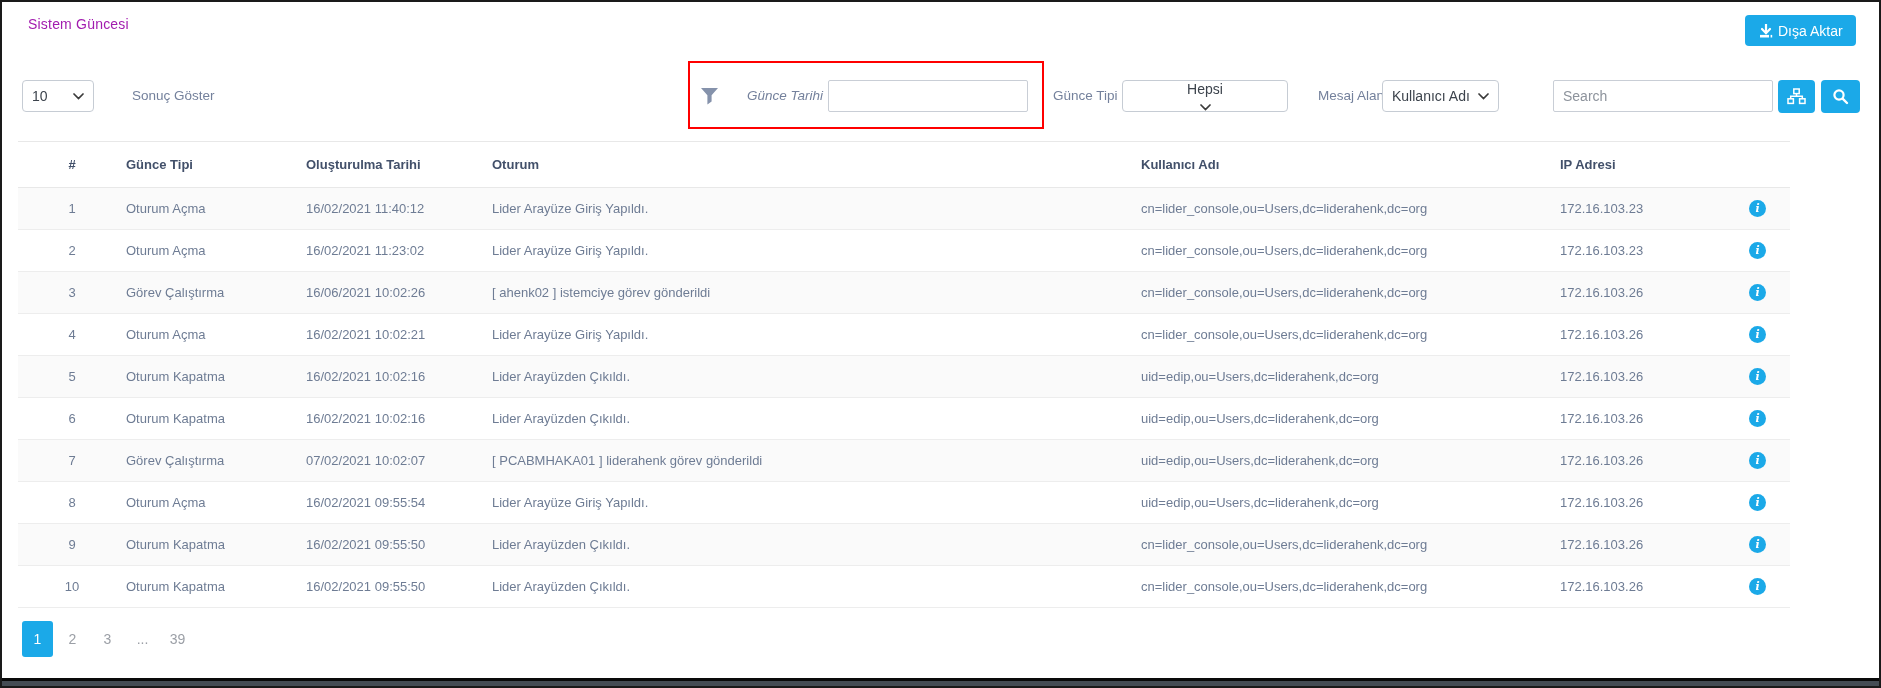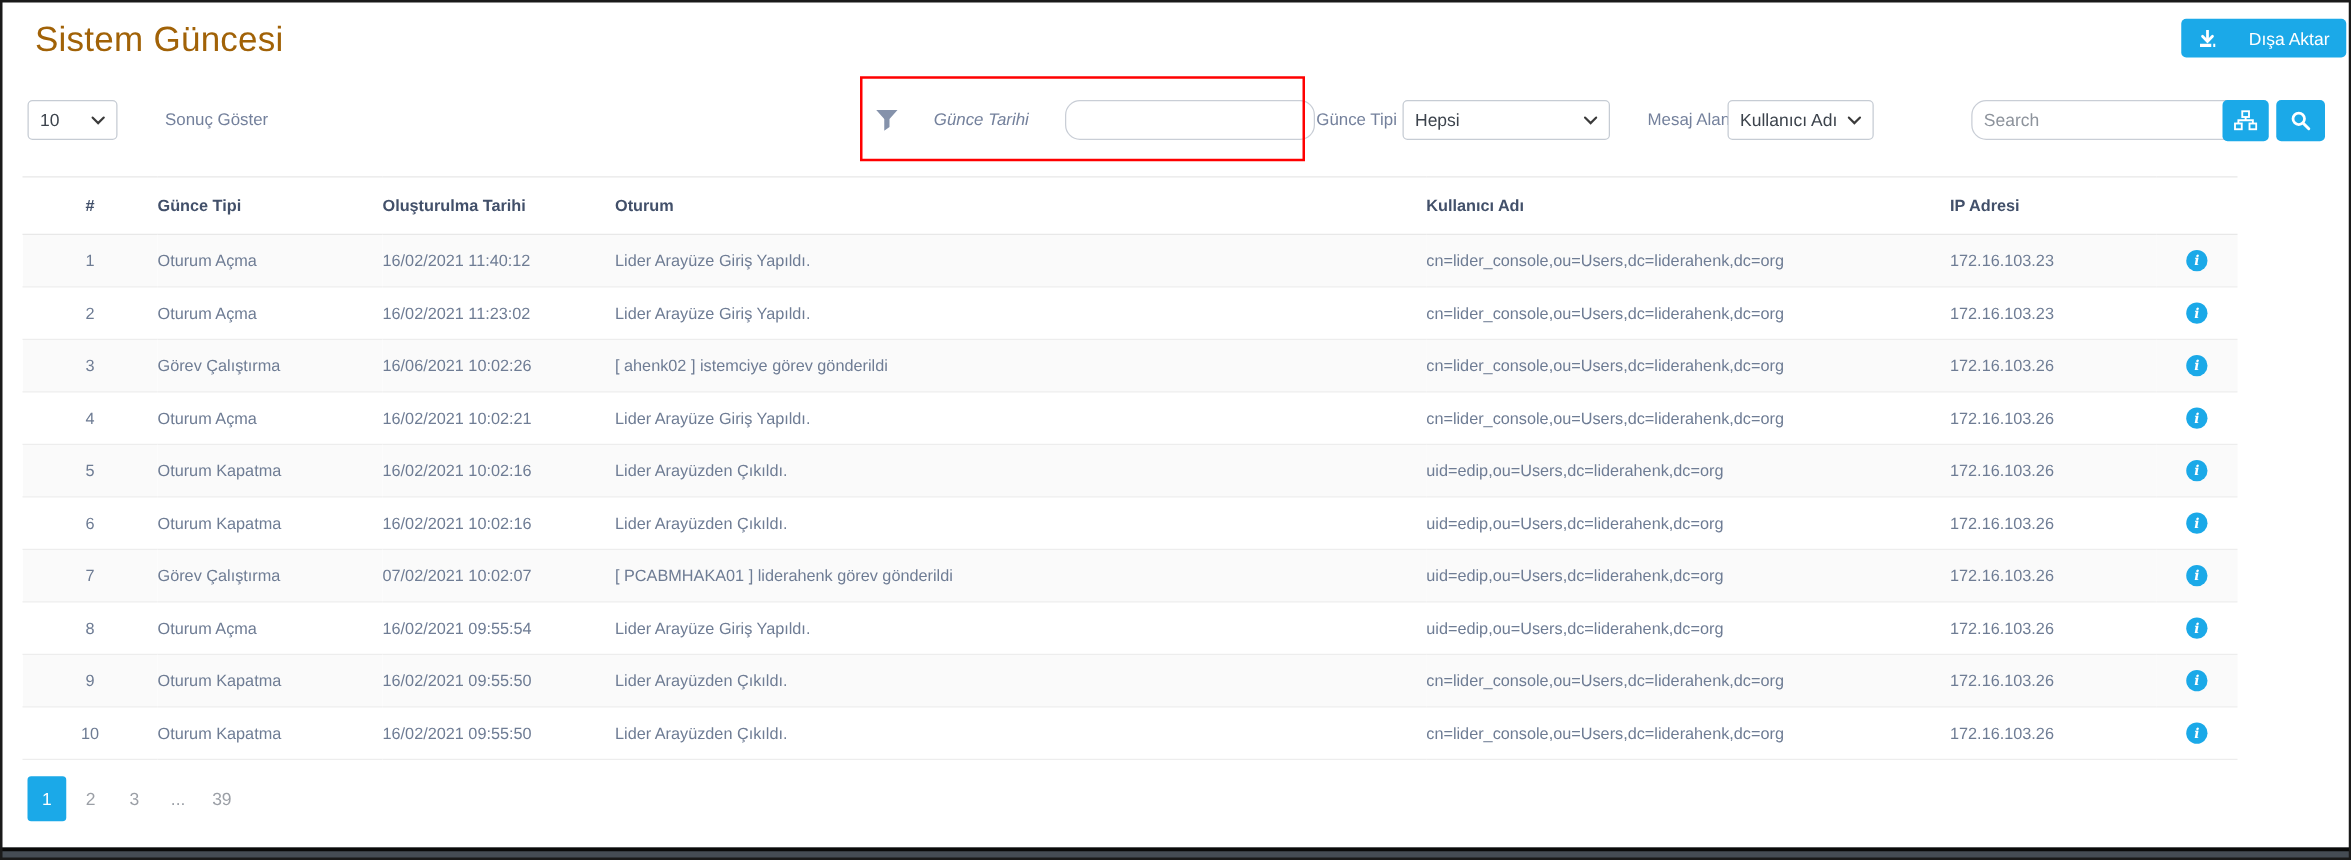--- a/index.html
+++ b/index.html
@@ -12,52 +12,52 @@
   }
   #frame {
     position: absolute; inset: 0;
     border: 2px solid #1a1a1a;
     pointer-events: none;
     z-index: 50;
   }
   
   .page-title {
     position: absolute; left: 28px; top: 16px;
-    font-size: 28px; color: #a16207; font-weight: 400;
+    font-size: 14px; color: #a21caf; font-weight: 400;
     letter-spacing: .2px;
   }
   .export-btn {
     position: absolute; left: 1745px; top: 15px; height: 31px;
-    display: flex; align-items: center; gap: 25px;
+    display: flex; align-items: center; gap: 4px;
     padding: 0 13px;
     background: var(--accent); color: #fff;
     border: none; border-radius: 4px;
     font-size: 14px; font-family: inherit; cursor: pointer;
   }
   
   .tb-label {
     position: absolute; top: 80px; height: 32px; line-height: 32px;
     font-size: 13.5px; color: #74819c; white-space: nowrap;
   }
   .tb-input {
     position: absolute; top: 80px; height: 32px;
-    border: 1px solid #c9ced6; border-radius: 12px;
+    border: 1px solid #c9ced6; border-radius: 2px;
     font-size: 14px; color: #3c434c; font-family: inherit;
-    padding: 0 9px; background: #fff; outline: none; margin-left: 24px;
+    padding: 0 9px; background: #fff; outline: none;
   }
   .tb-input::placeholder { color: #8d939c; }
   .select {
     position: absolute; top: 80px; height: 32px;
     border: 1px solid #c6ccd4; border-radius: 4px;
     background: #fff; cursor: pointer;
     display: flex; align-items: center; justify-content: space-between;
     padding: 0 9px; font-size: 14px; color: #3c434c;
   }
   #pagesize-select { left: 22px; width: 72px; }
-  #type-select     { left: 1122px; width: 166px; }
+  #type-select     { left: 1122px; width: 166px; flex-direction: column; }
   #field-select    { left: 1382px; width: 117px; }
   #pagesize-label  { left: 104px; margin-left: 28px; }
   #date-label      { left: 747px; font-style: italic; }
   #type-label      { left: 1053px; }
   #field-label     { left: 1318px; }
   #date-input      { left: 828px; width: 200px; }
   #search-input    { left: 1553px; width: 220px; }
   .highlight-box {
     position: absolute; left: 688px; top: 61px; width: 356px; height: 68px;
     border: 2px solid var(--highlight); z-index: 10; pointer-events: none;

